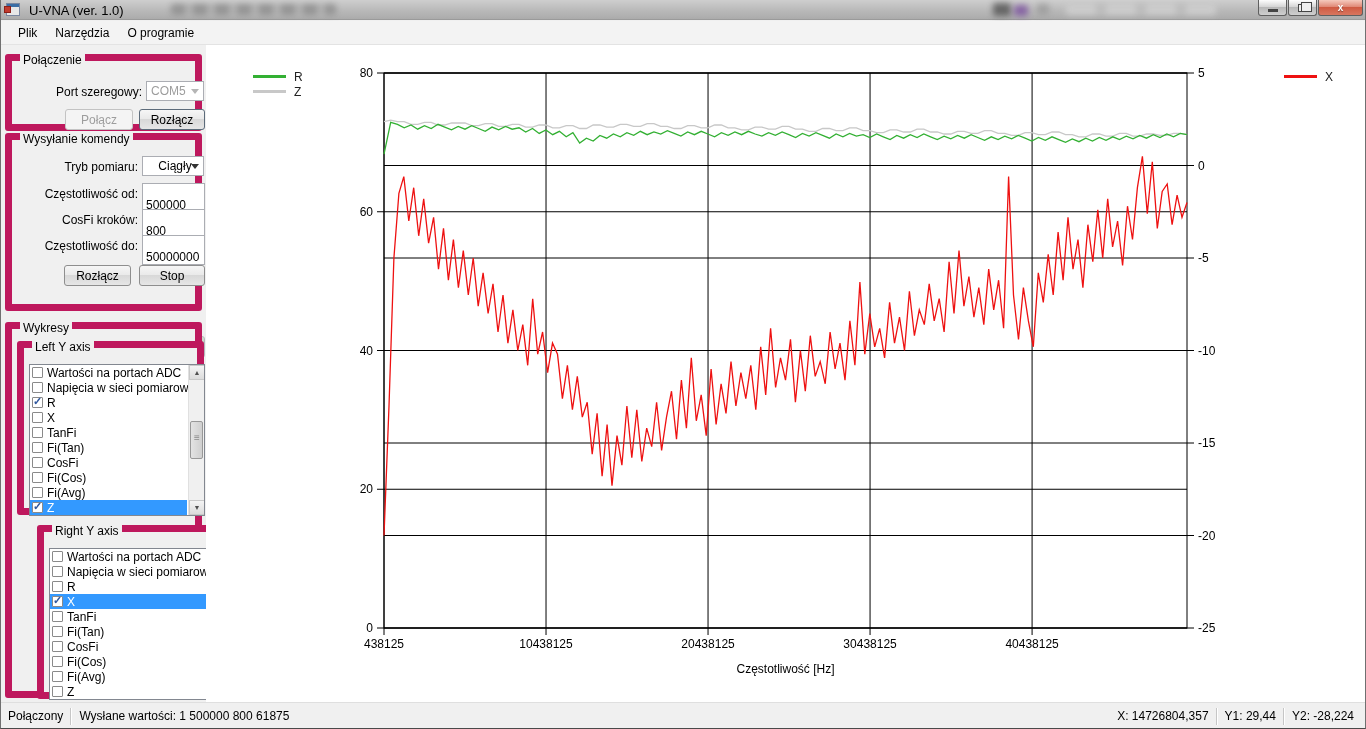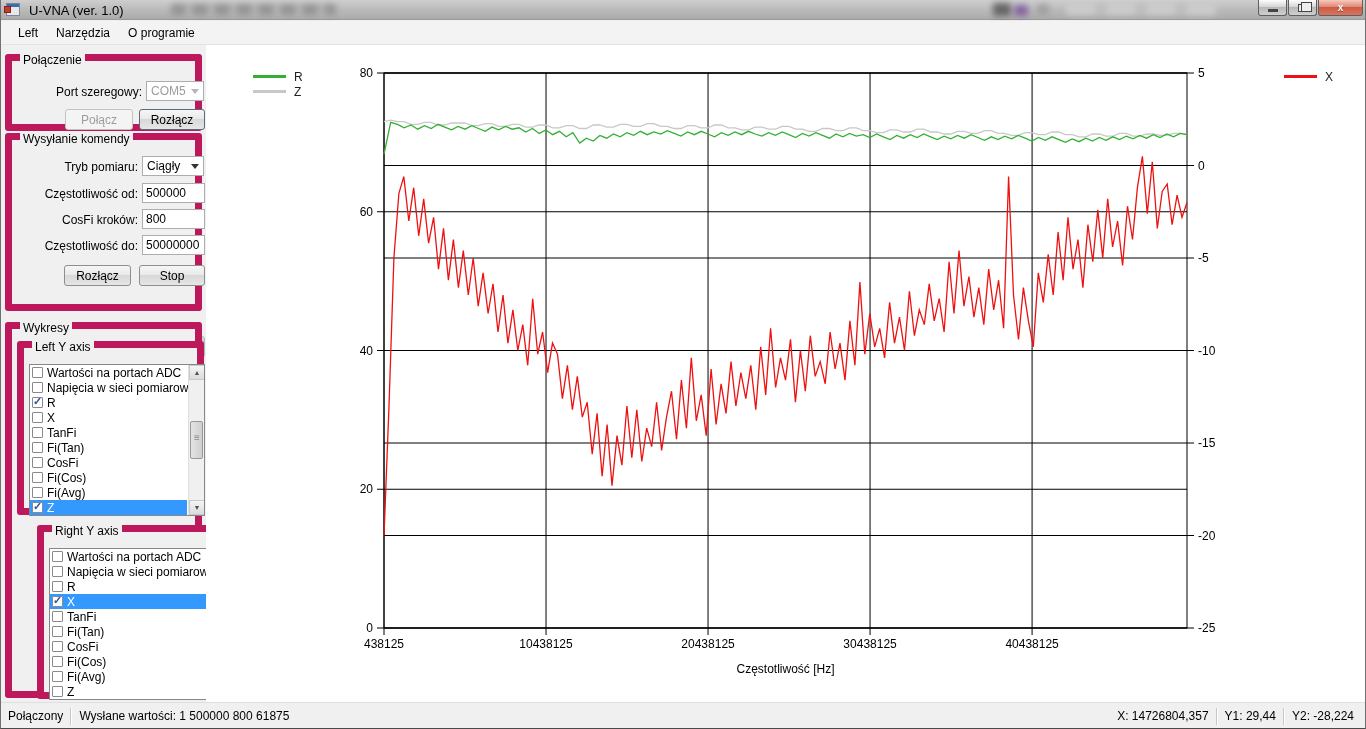--- a/index.html
+++ b/index.html
@@ -43,21 +43,21 @@
   .groupbox { position:absolute; border:7px solid #be185d; border-radius:3px; background:#f0f0f0; }
   .groupbox > .gb-title { position:absolute; top:-8px; left:8px; background:#f0f0f0; padding:0 3px; color:#000; }
 
   .gb-conn { left:4px; top:9px; width:197px; height:77px; }
   .gb-cmd  { left:4px; top:88px; width:197px; height:178px; }
   .gb-charts { left:4px; top:277px; width:197px; height:376px; }
   .gb-left-axis  { left:5px; top:12px; width:187px; height:174px; }
   .gb-right-axis { left:5px; top:196px; width:187px; height:174px;margin-left:20px; }
 
   .field-label { position:absolute; text-align:right; color:#000; }
-  .textbox { position:absolute; background:#fff; border:1px solid #abadb3; padding:2px 3px; font-size:12px; color:#000; }
+  .textbox { position:absolute; background:#fff; border:1px solid #abadb3; padding:14px 3px; font-size:12px; color:#000; }
   .combo { position:absolute; background:#fff; border:1px solid #abadb3; font-size:12px; display:flex; align-items:center; padding-left:4px; }
   .combo .arrow { position:absolute; right:4px; top:7px; width:0; height:0;
                   border-left:4px solid transparent; border-right:4px solid transparent; border-top:5px solid #333; }
   .combo.disabled { color:#9d9d9d; }
   .combo.disabled .arrow { border-top-color:#b5b5b5; }
 
   .btn { position:absolute; border:1px solid #8e8e8e; border-radius:3px; text-align:center;
          background:linear-gradient(#f6f6f6,#eaeaea 45%,#d8d8d8 50%,#e6e6e6); color:#000;
          display:flex; align-items:center; justify-content:center; font-size:12px; }
   .btn.disabled { border-color:#c3c3c3; color:#9d9d9d; background:#f4f4f4; }
@@ -123,42 +123,42 @@
     <div class="win-btn wb-max">
         <span class="glyph"></span>
       </div>
     <div class="win-btn wb-close">
         <span>x</span>
       </div>
   </div>
 </div>
 
 <div class="menubar">
-  <div class="menu-item">Left</div>
+  <div class="menu-item">Plik</div>
   <div class="menu-item">Narzędzia</div>
   <div class="menu-item">O programie</div>
 </div>
 
 <div class="sidebar">
 
   <div class="groupbox gb-conn">
     <span class="gb-title">Połączenie</span>
     <div class="field-label" style="left:20px; top:24px; width:110px;">Port szeregowy:</div>
     <div class="combo disabled" style="left:134px; top:20px; width:58px; height:20px;">
       <span>COM5</span>
       <span class="arrow"></span>
     </div>
     <div class="btn disabled" style="left:53px; top:48px; width:68px; height:21px;">Połącz</div>
     <div class="btn" style="left:127px; top:48px; width:66px; height:21px; border-color:#5c6b7a;">Rozłącz</div>
   </div>
 
   <div class="groupbox gb-cmd">
     <span class="gb-title">Wysyłanie komendy</span>
     <div class="field-label" style="left:20px; top:20px; width:106px;">Tryb pomiaru:</div>
-    <div class="combo" style="left:130px; top:16px; width:62px; height:20px;">
+    <div class="combo" style="left:130px; top:16px; width:62px; height:20px;justify-content:center;">
       <span>Ciągły</span>
       <span class="arrow"></span>
     </div>
     <div class="field-label" style="left:10px; top:47px; width:116px;">Częstotliwość od:</div>
     <div class="textbox" style="left:130px; top:43px; width:63px; height:20px;">500000</div>
     <div class="field-label" style="left:10px; top:73px; width:116px;">CosFi kroków:</div>
     <div class="textbox" style="left:130px; top:69px; width:63px; height:20px;">800</div>
     <div class="field-label" style="left:10px; top:99px; width:116px;">Częstotliwość do:</div>
     <div class="textbox" style="left:130px; top:95px; width:63px; height:20px;">50000000</div>
     <div class="btn" style="left:52px; top:125px; width:67px; height:21px;">Rozłącz</div>

